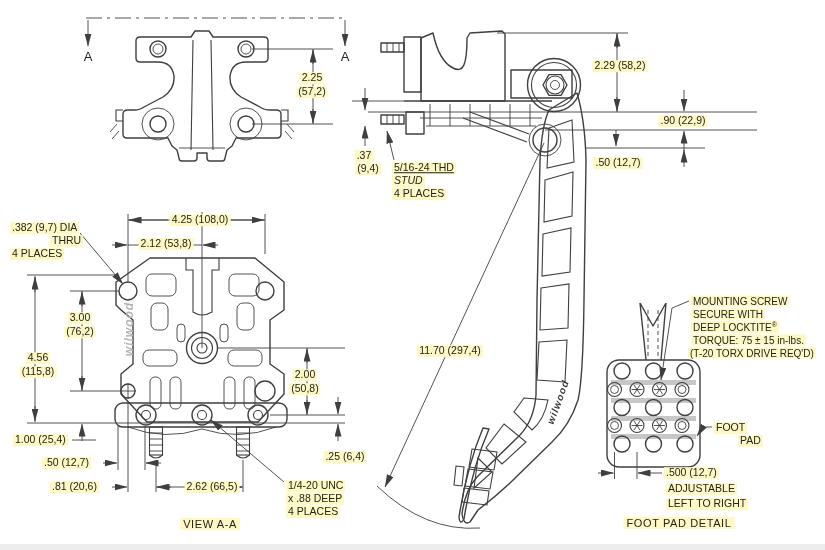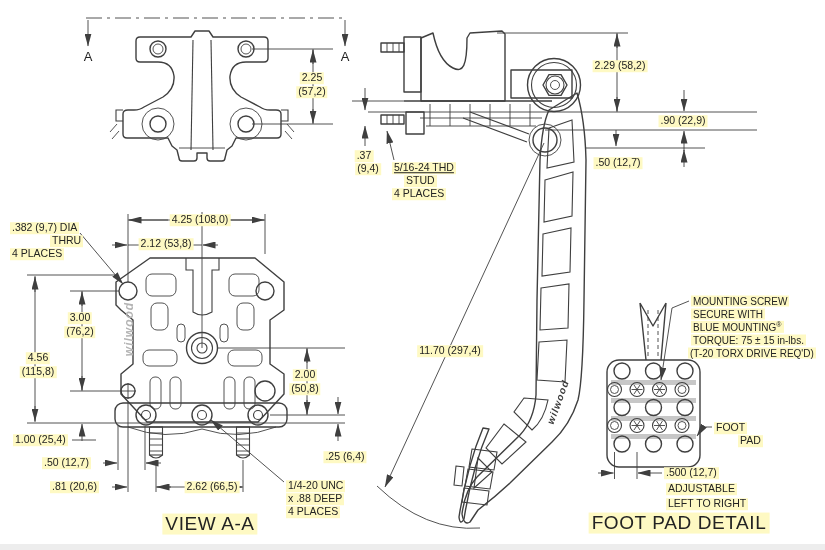--- a/index.html
+++ b/index.html
@@ -7,21 +7,21 @@
          font-family:"Liberation Sans", sans-serif;border-right:1px solid #f0f0f0;}
   svg{position:absolute;left:0;top:0;}
   .thin{stroke:#3f3f3f;stroke-width:0.9;fill:none;}
   .mid{stroke:#3f3f3f;stroke-width:1.1;fill:none;}
   .med{stroke:#3f3f3f;stroke-width:1.4;fill:none;stroke-linejoin:round;}
   .t,.tl{position:absolute;font-size:10.5px;color:#232323;white-space:nowrap;
          background:#fef9c3;padding:0 2px;line-height:1.1;}
   .t{transform:translate(-50%,-50%);}
   .tl{transform:translate(0,-50%);}
   .alabel{font-size:13px;background:none;}
-  .title{font-size:19px;letter-spacing:0.6px;padding:0 3px;}
+  .title{font-size:11px;letter-spacing:0.6px;padding:0 3px;}
   .small{font-size:10px;}
   .logo{position:absolute;font-style:italic;font-weight:bold;letter-spacing:1px;background:none;padding:0;}
   .logo-plate{font-size:12px;color:#b4b4b4;transform:translate(-50%,-50%) rotate(-90deg);}
   .logo-arm{font-size:10px;color:#3a3a3a;transform:translate(-50%,-50%) rotate(-70deg);}
   .botedge{position:absolute;left:0;top:544px;width:825px;height:6px;background:#ededed;}
   sup{font-size:7px;}
   b{font-weight:normal;}
 </style>
 </head>
 <body>
@@ -306,28 +306,28 @@
 <div class="tl" style="left:286px;top:512px;">4 PLACES</div>
 <div class="t title" style="left:210px;top:524px;">VIEW A-A</div>
 <div class="logo logo-plate" style="left:129px;top:329px;">wilwood</div>
 
 <div class="t" style="left:620px;top:66px;">2.29 (58,2)</div>
 <div class="t" style="left:683px;top:121px;">.90 (22,9)</div>
 <div class="t" style="left:618px;top:163px;">.50 (12,7)</div>
 <div class="t" style="left:364px;top:156px;">.37</div>
 <div class="t" style="left:368px;top:169px;text-align:right;">(9,4)</div>
 <div class="tl" style="left:392px;top:168px;text-decoration:underline;">5/16-24 THD</div>
-<div class="tl" style="left:404px;top:181px;">STUD</div>
+<div class="tl" style="left:392px;top:181px;font-style:italic;">STUD</div>
 <div class="tl" style="left:392px;top:194px;">4 PLACES</div>
 <div class="t" style="left:450px;top:351px;">11.70 (297,4)</div>
 <div class="logo logo-arm" style="left:558px;top:402px;">wilwood</div>
 
 <div class="tl small" style="left:691px;top:301px;">MOUNTING SCREW</div>
 <div class="tl small" style="left:691px;top:314px;">SECURE WITH</div>
-<div class="tl small" style="left:691px;top:327px;"><span>BLUE MOUNTING</span><sup>®</sup></div>
+<div class="tl small" style="left:691px;top:327px;"><span>DEEP LOCKTITE</span><sup>®</sup></div>
 <div class="tl small" style="left:691px;top:340px;"><span>TORQUE: 75 ± 15 </span><b>in-lbs</b><span>.</span></div>
 <div class="tl small" style="left:688px;top:353px;">(T-20 TORX DRIVE REQ'D)</div>
 <div class="tl" style="left:714px;top:428px;">FOOT</div>
 <div class="tl" style="left:738px;top:441px;">PAD</div>
 <div class="tl" style="left:664px;top:473px;">.500 (12,7)</div>
 <div class="tl" style="left:666px;top:489px;">ADJUSTABLE</div>
 <div class="tl" style="left:666px;top:504px;">LEFT TO RIGHT</div>
 <div class="t title" style="left:679px;top:523px;">FOOT PAD DETAIL</div>
 
 <div class="botedge"></div>

